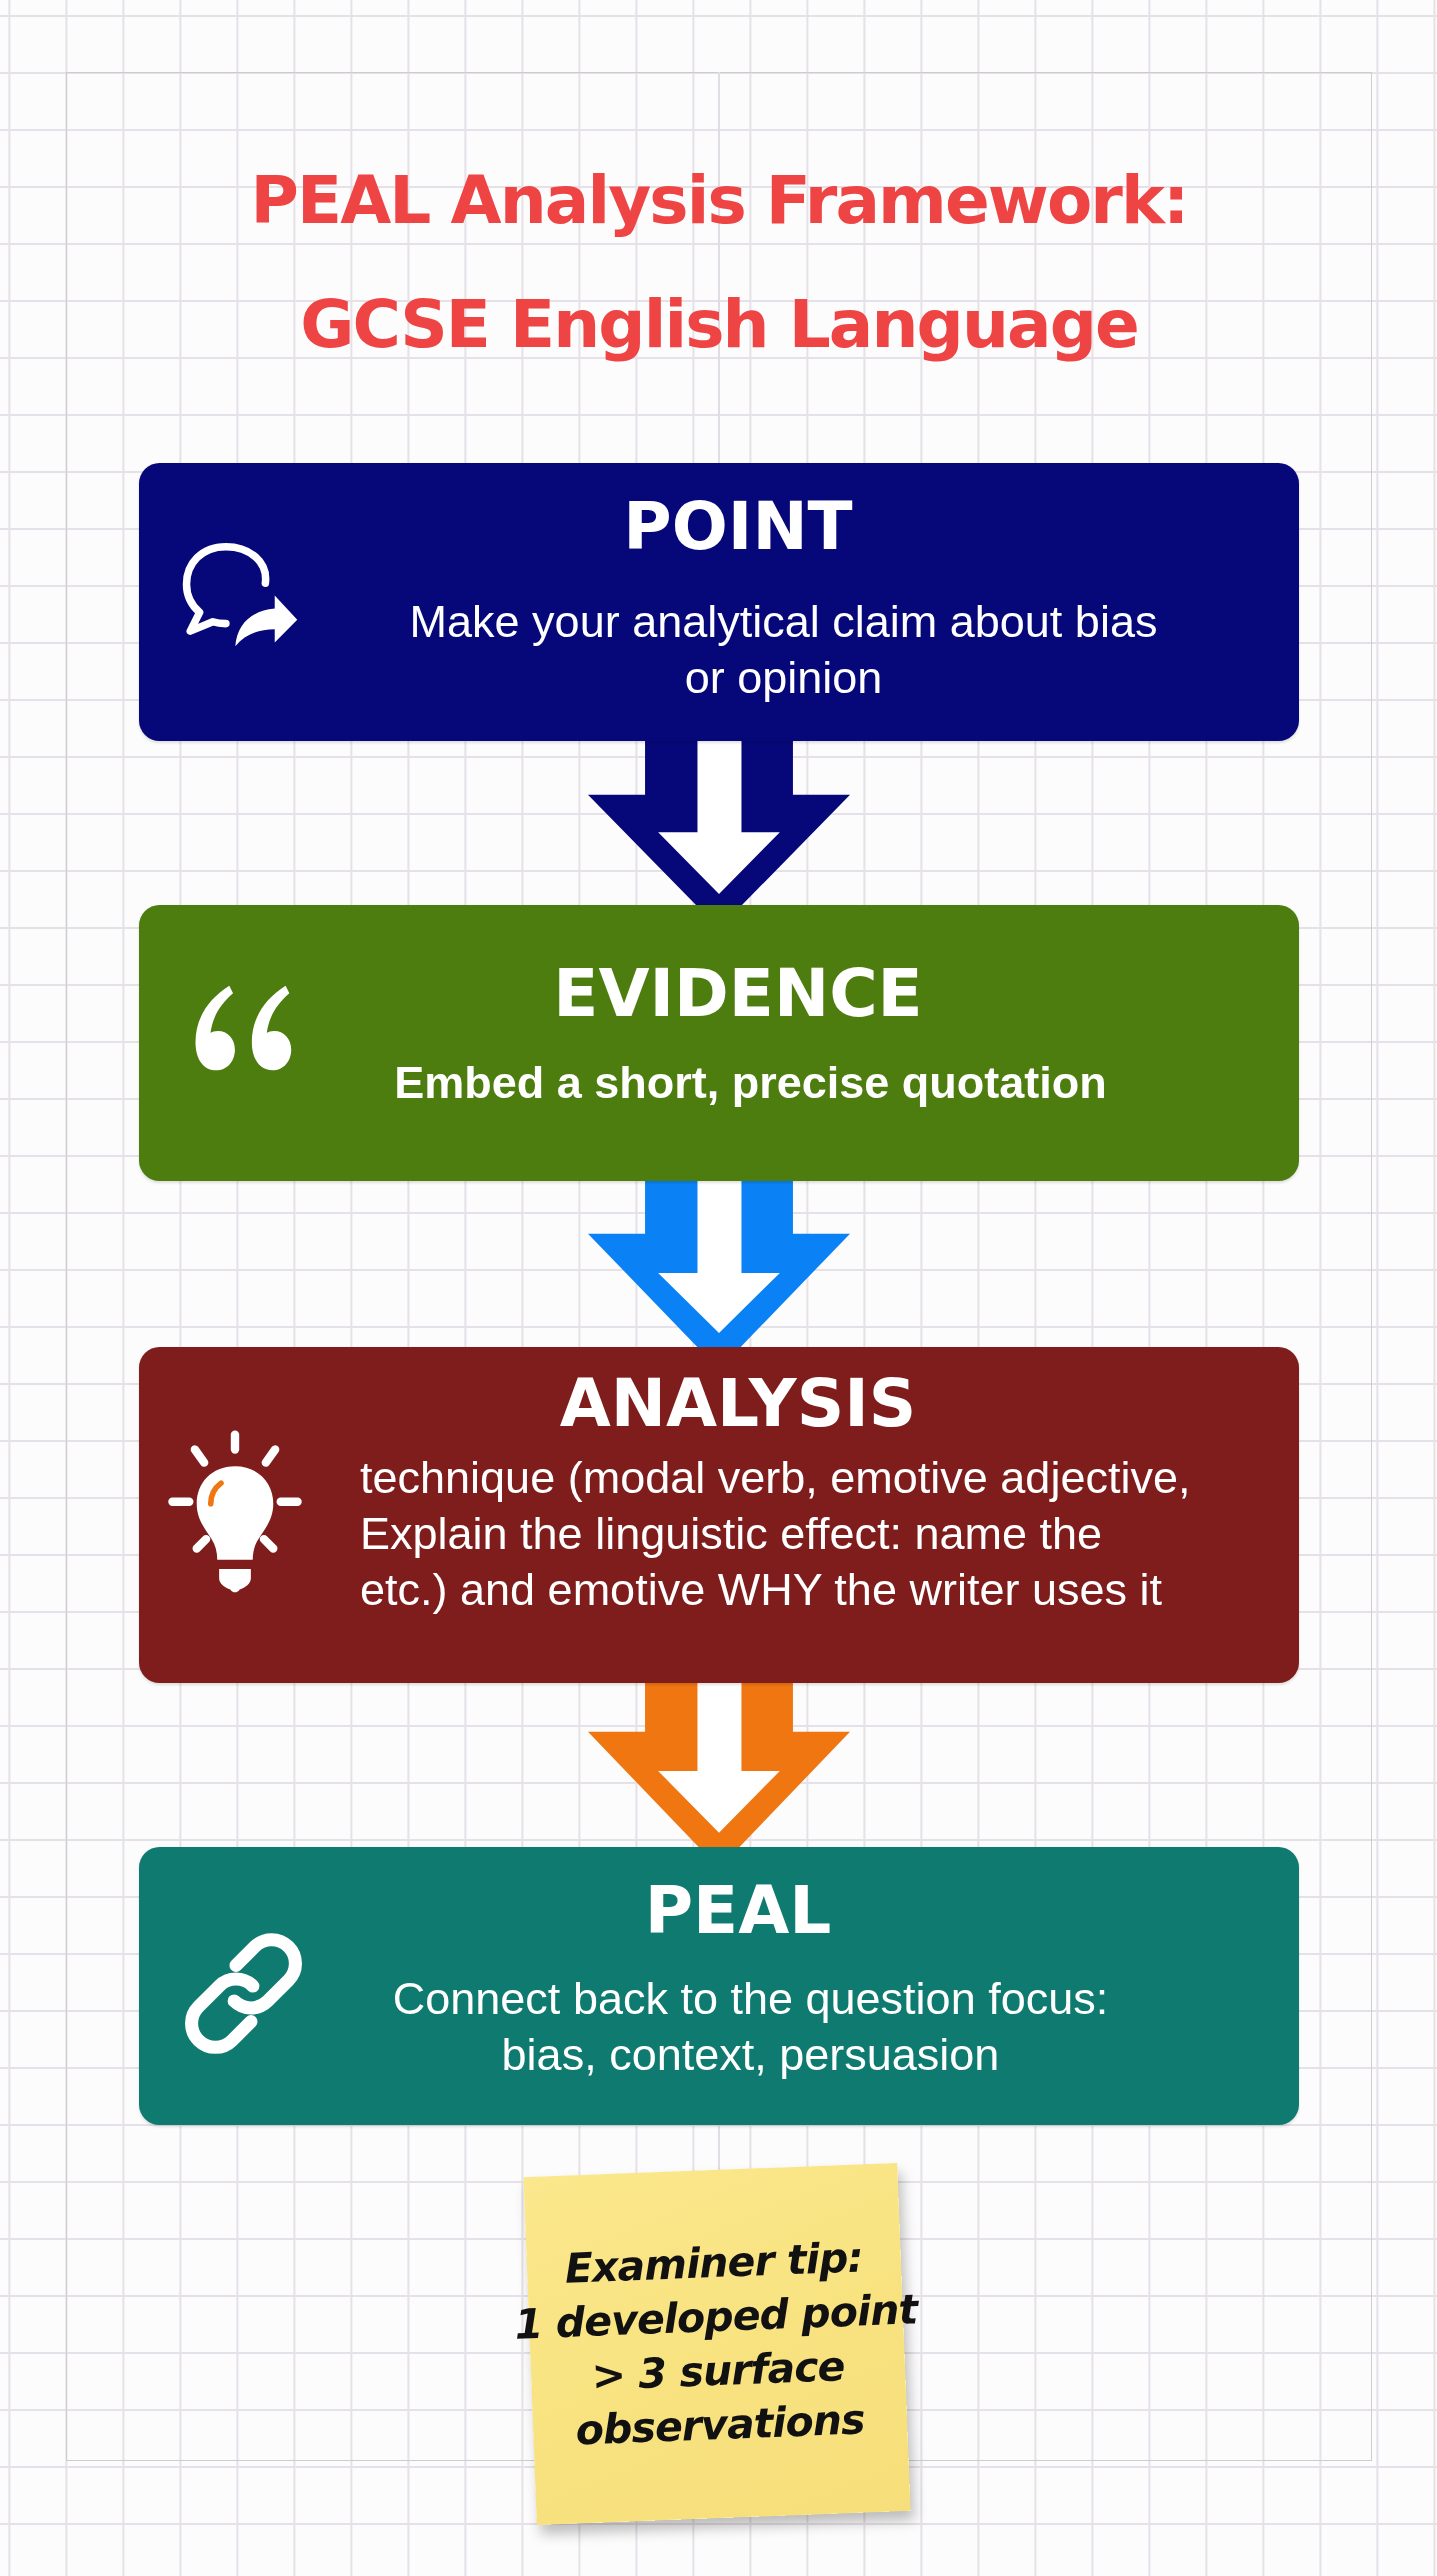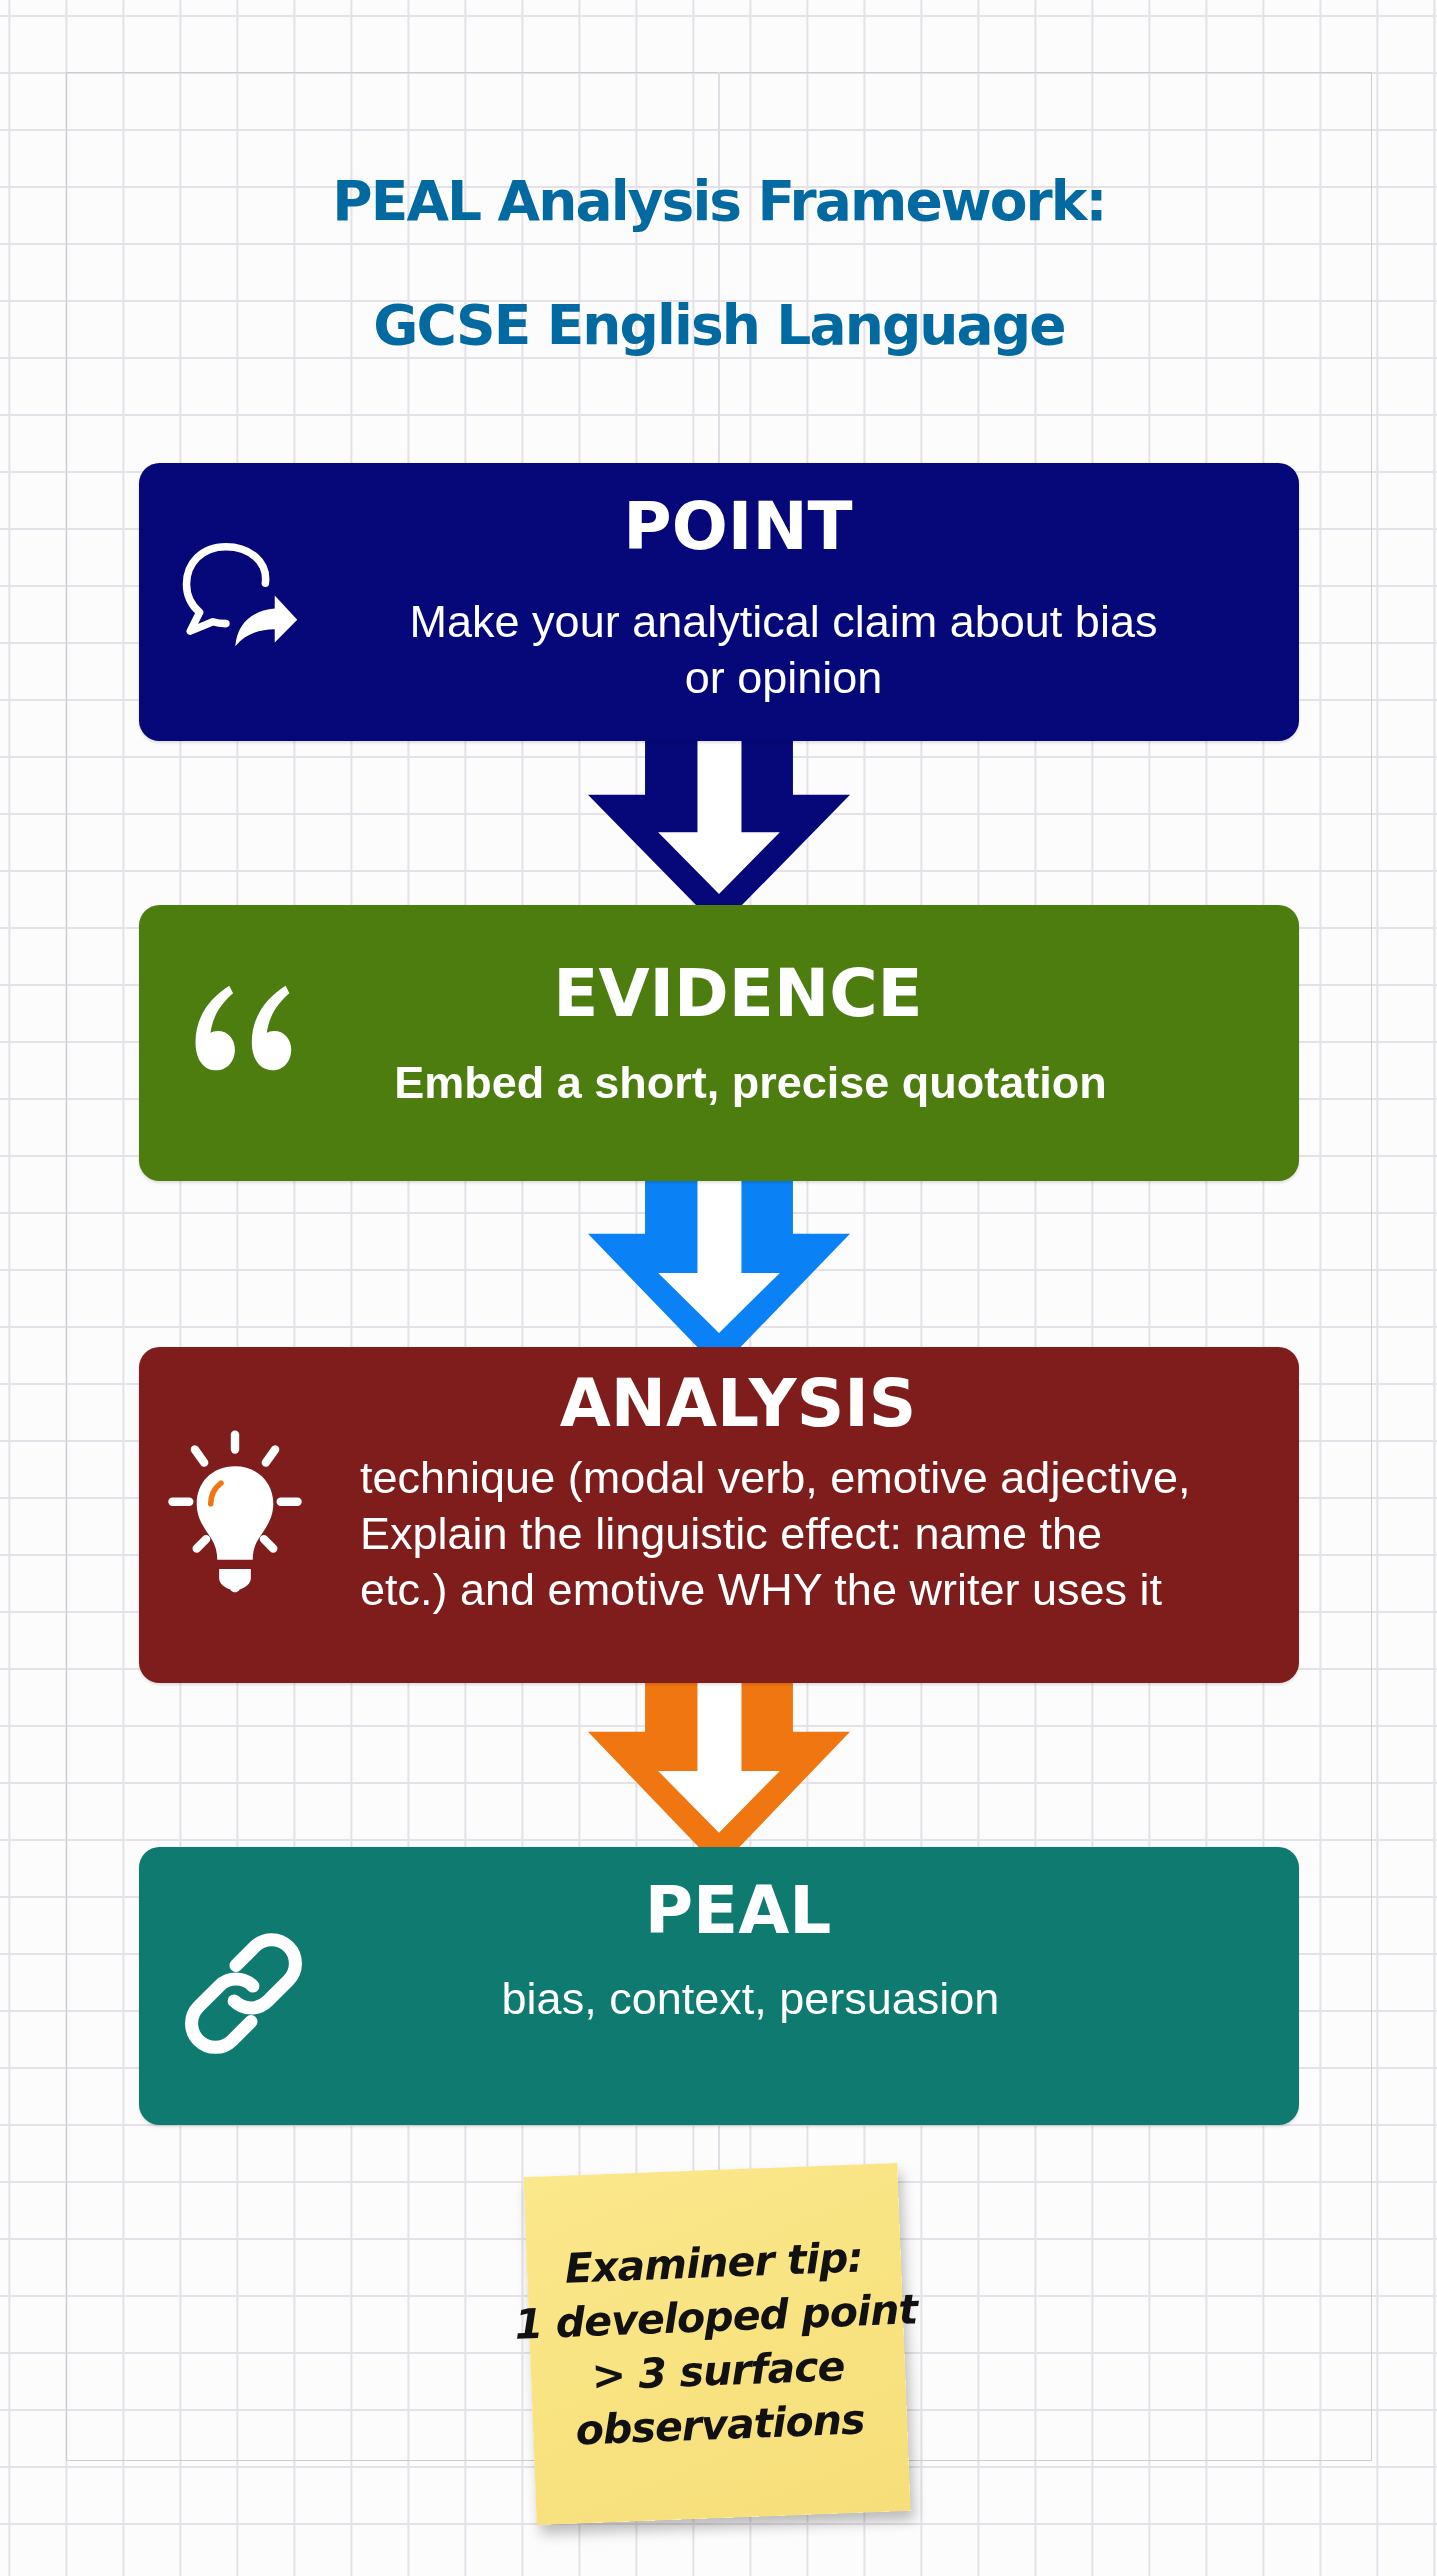--- a/index.html
+++ b/index.html
@@ -15,23 +15,23 @@
   }
   .frame {
     position:absolute; left:66px; top:72px; width:1306px; height:2389px;
     border:1.9px solid #cfcbd0; box-sizing:border-box;
   }
   .frame-vline {
     position:absolute; left:718px; top:72px; width:1.9px; height:2389px; background:#e2dde4;
   }
   .title {
     position:absolute; left:0; width:1438px; top:139px; margin:0;
-    text-align:center; color:#0369a1; font-weight:700;
+    text-align:center; color:#ef4444; font-weight:700;
     font-family: "DejaVu Sans", sans-serif;
-    font-size:55px; line-height:124px; letter-spacing:-1.9px;
+    font-size:66px; line-height:124px; letter-spacing:-1.9px;
   }
   .title span { display:block; }
   .card {
     position:absolute; left:139px; width:1160px; border-radius:20.6px;
     color:#ffffff; box-shadow: 0 1.9px 2.8px rgba(0,0,0,0.12);
   }
   .card .heading {
     position:absolute; left:0; width:100%; text-align:center;
     font-family: "DejaVu Sans", sans-serif; font-weight:700;
     font-size:66px; letter-spacing:0px; line-height:75px;padding-left:19px;
@@ -132,20 +132,21 @@
 
 <div class="card" style="top:1847px;height:278px;background:#0e7a70;">
   <svg class="icon" style="left:39px;top:81px;" width="131" height="131" viewBox="0 0 140 140">
     <g fill="none" stroke="#ffffff" stroke-width="14" stroke-linecap="round">
       <path d="M62,40 L82,20 C92,10 108,10 118,20 C128,30 128,46 118,56 L96,78 C86,88 70,88 60,78"></path>
       <path d="M78,100 L58,120 C48,130 32,130 22,120 C12,110 12,94 22,84 L44,62 C54,52 70,52 80,62"></path>
     </g>
   </svg>
   <div class="heading" style="top:26px;">PEAL</div>
   <div class="body" style="left:168px;width:887px;top:124px;text-align:center;">
+    <div>Connect back to the question focus:</div>
     <div>bias, context, persuasion</div>
   </div>
 </div>
 
 <div class="sticky">
   <div class="sticky-line">Examiner tip:</div>
   <div class="sticky-line">1 developed point</div>
   <div class="sticky-line">&gt; 3 surface</div>
   <div class="sticky-line">observations</div>
 </div>

